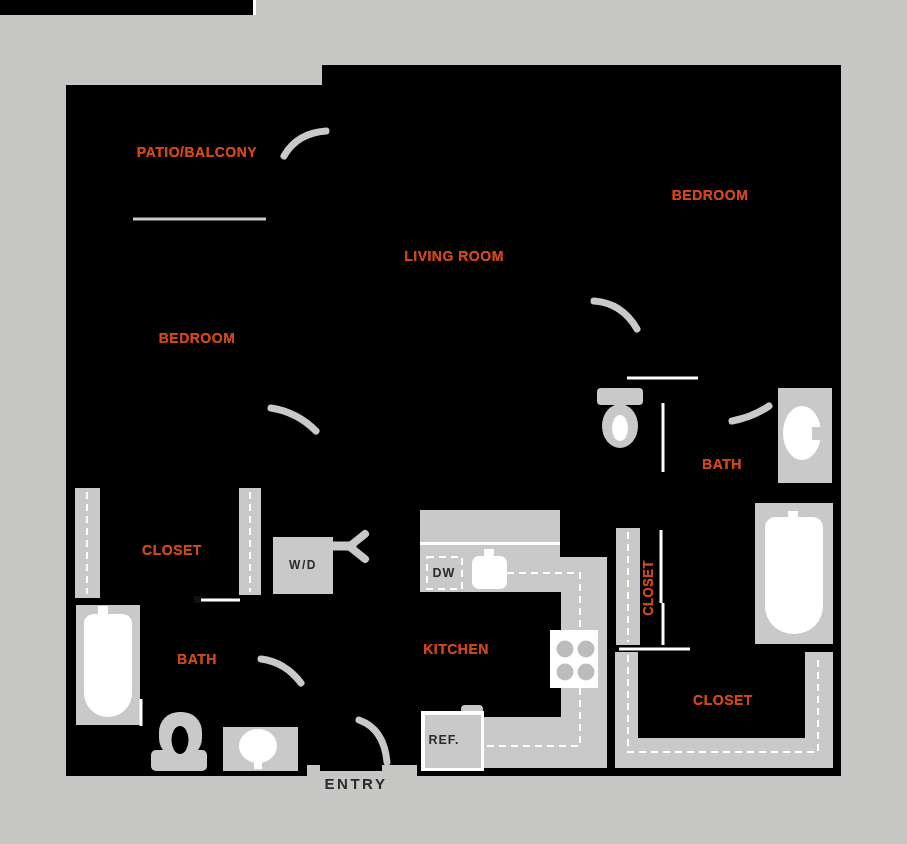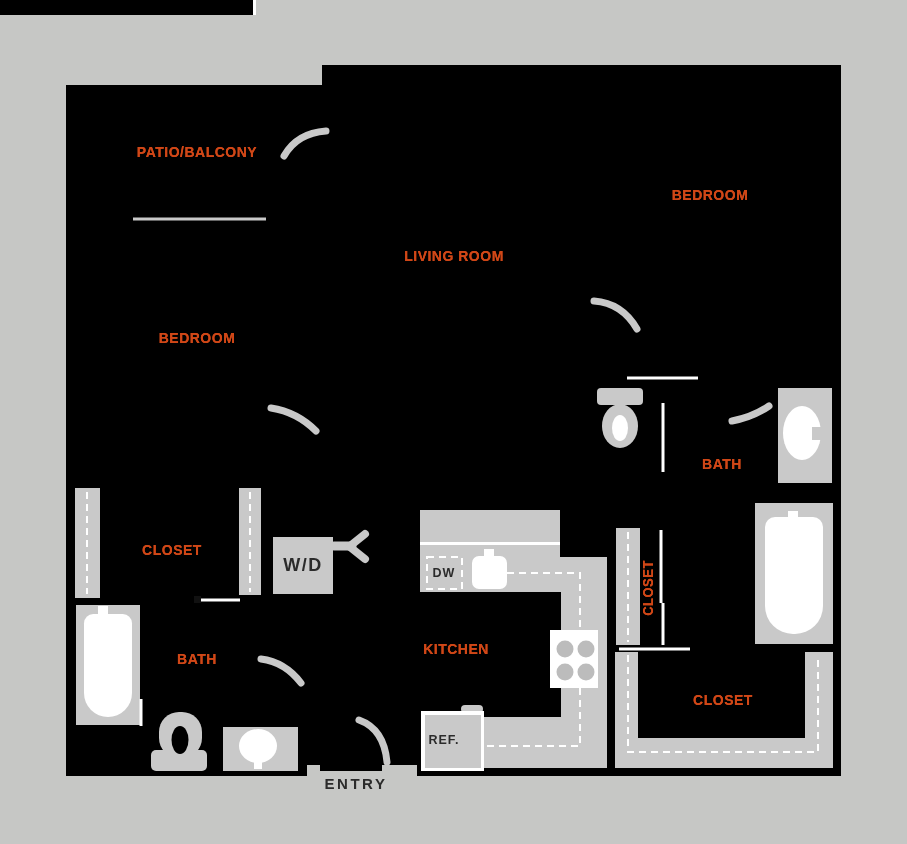--- a/index.html
+++ b/index.html
@@ -33,21 +33,21 @@
     color:var(--room-label);
     font-weight:bold;font-size:14px;letter-spacing:0.5px;
     white-space:nowrap;
     transform:translate(-50%,-50%) scaleY(1.08);
     text-shadow:0 0 0.6px var(--room-label);
   }
   .lbl.vert{transform:translate(-50%,-50%) rotate(-90deg) scaleY(1.08);font-size:13px;}
   .dlbl{
     position:absolute;z-index:8;
     color:var(--fixture-label);
-    font-weight:bold;font-size:18px;letter-spacing:1.5px;
+    font-weight:bold;font-size:12px;letter-spacing:1.5px;
     white-space:nowrap;
     transform:translate(-50%,-50%);
   }
   .dlbl.sm{font-size:12.5px;letter-spacing:1px;text-align:center;}
   .dlbl.entry{font-size:15px;letter-spacing:2.5px;padding-left:16px;}
   .arc{fill:none;stroke:var(--fixture);stroke-width:7;stroke-linecap:round;}
   .rail{fill:none;stroke:var(--fixture);stroke-width:3;}
   .hk{fill:none;stroke:var(--fixture);stroke-linecap:round;}
   .wl{fill:none;stroke:var(--fixture-white);stroke-width:3;}
   .dl{fill:none;stroke:var(--fixture-white);stroke-width:2;stroke-dasharray:7 5;}

